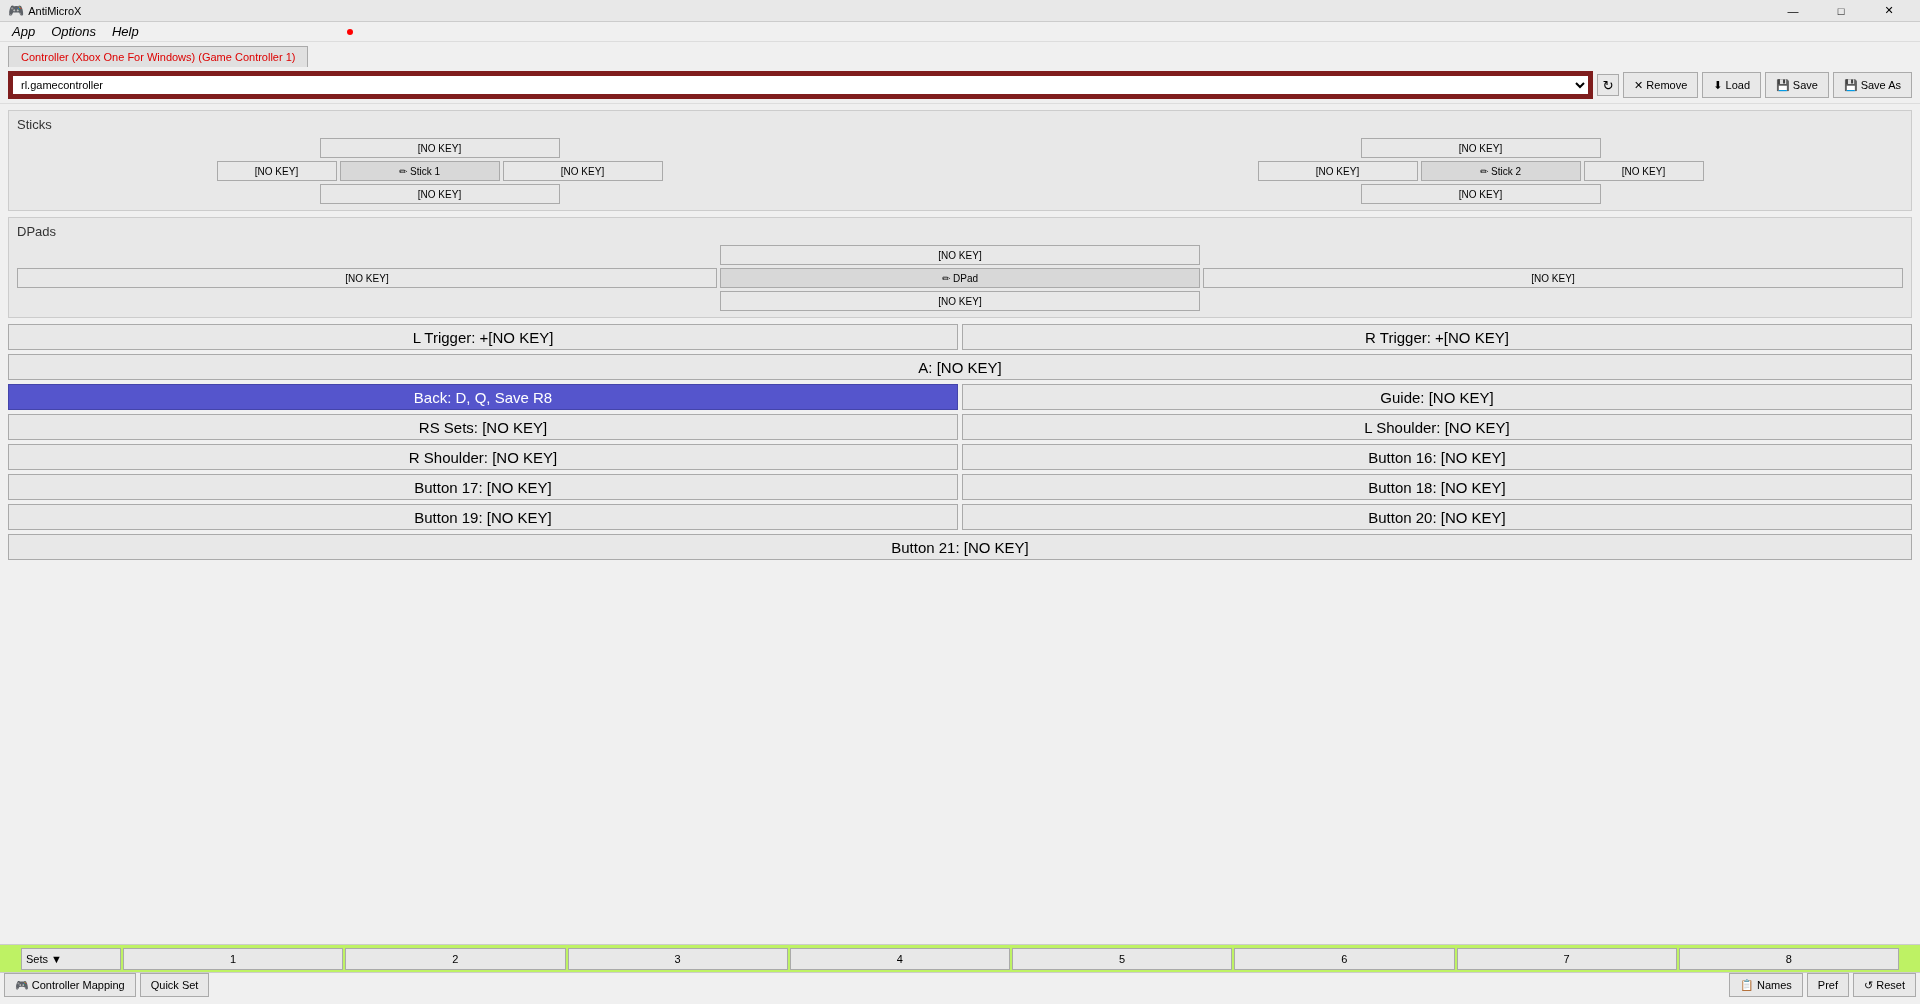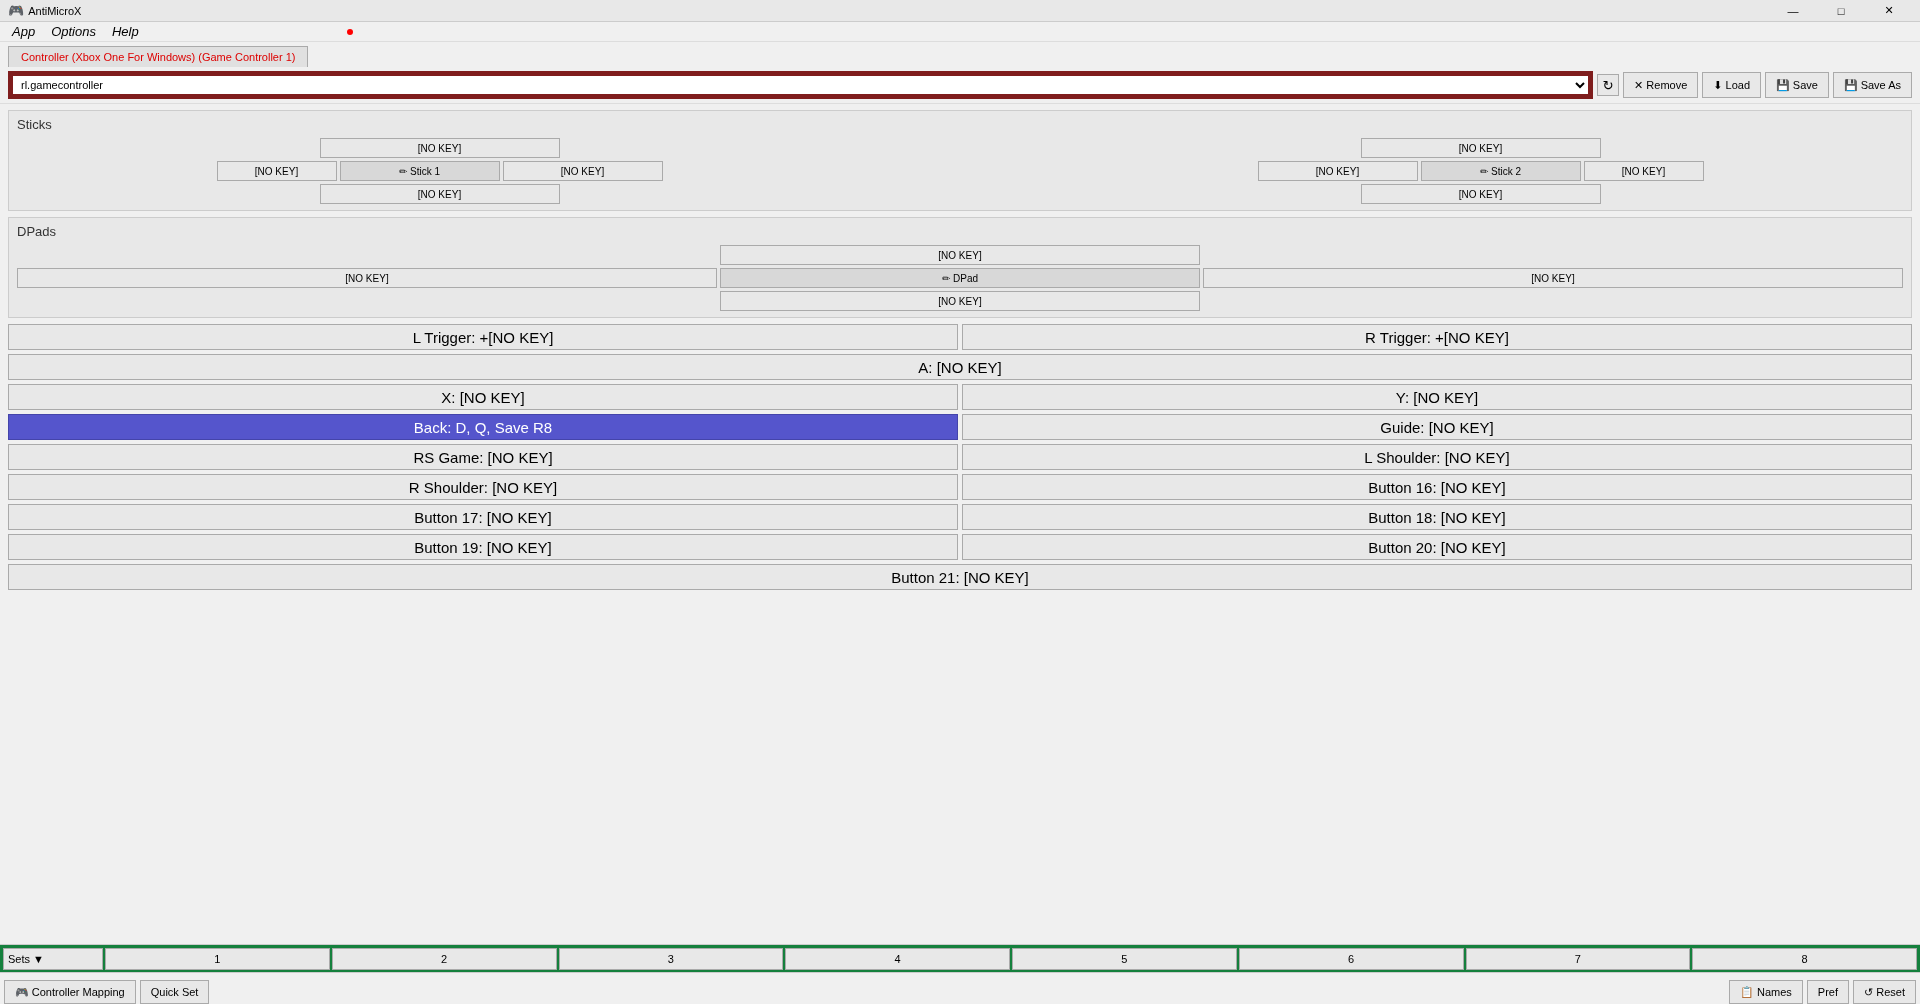--- a/index.html
+++ b/index.html
@@ -155,25 +155,25 @@
       color: white;
       border-color: #4444aa;
     }
 
     
     .sets-bar {
       position: fixed;
       bottom: 32px;
       left: 0; right: 0;
       height: 28px;
-      background: #15803d;
+      background: #bef264;
       border-top: 1px solid #ccc;
       display: flex;
       align-items: center;
-      padding: 0 3px;
+      padding: 0 21px;
       gap: 2px;
     }
     .sets-dropdown {
       height: 22px;
       border: 1px solid #aaa;
       background: #e8e8e8;
       font-size: 11px;
       padding: 0 4px;
       cursor: pointer;
       display: flex;
@@ -195,21 +195,21 @@
 
     
     .action-bar {
       position: fixed;
       bottom: 0;
       left: 0; right: 0;
       height: 32px;
       background: #f0f0f0;
       border-top: 1px solid #ccc;
       display: flex;
-      align-items: flex-end;
+      align-items: flex-start;
       padding: 0 4px;
       justify-content: space-between;
     }
     .action-left { display: flex; gap: 4px; }
     .action-right { display: flex; gap: 4px; }
     .action-btn {
       height: 24px;
       padding: 0 10px;
       border: 1px solid #aaa;
       background: #e8e8e8;
@@ -315,29 +315,25 @@
 
   <div class="buttons-grid" id="buttons-container">
   <div class="button-row">
         <button class="btn-mapping">L Trigger: +[NO KEY]</button>
         <button class="btn-mapping">R Trigger: +[NO KEY]</button>
       </div>
       <div class="button-row">
         <button class="btn-mapping">A: [NO KEY]</button>
       </div>
       <div class="button-row">
-        <button class="btn-mapping">X: [NO KEY]</button>
-        <button class="btn-mapping">Y: [NO KEY]</button>
-      </div>
-      <div class="button-row">
         <button class="btn-mapping active">Back: D, Q, Save R8</button>
         <button class="btn-mapping">Guide: [NO KEY]</button>
       </div>
       <div class="button-row">
-        <button class="btn-mapping">RS Game: [NO KEY]</button>
+        <button class="btn-mapping">RS Sets: [NO KEY]</button>
         <button class="btn-mapping">L Shoulder: [NO KEY]</button>
       </div>
       <div class="button-row">
         <button class="btn-mapping">R Shoulder: [NO KEY]</button>
         <button class="btn-mapping">Button 16: [NO KEY]</button>
       </div>
       <div class="button-row">
         <button class="btn-mapping">Button 17: [NO KEY]</button>
         <button class="btn-mapping">Button 18: [NO KEY]</button>
       </div>

